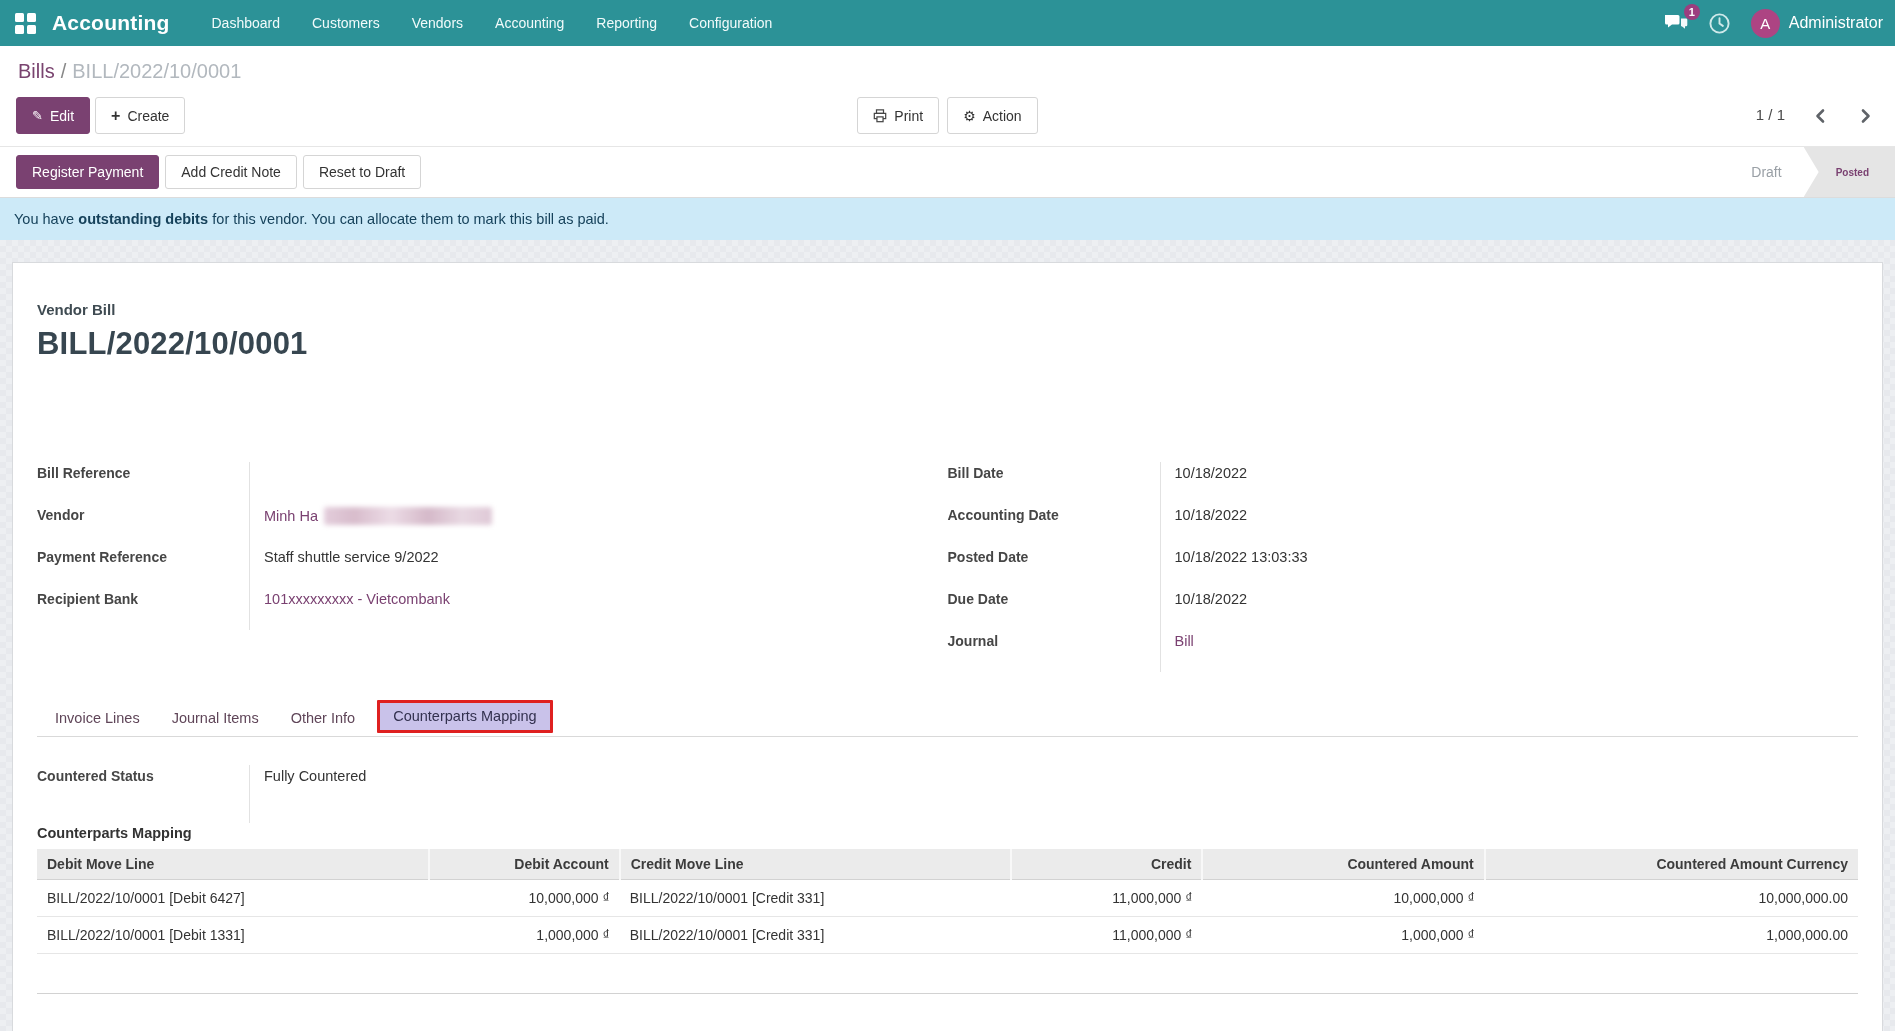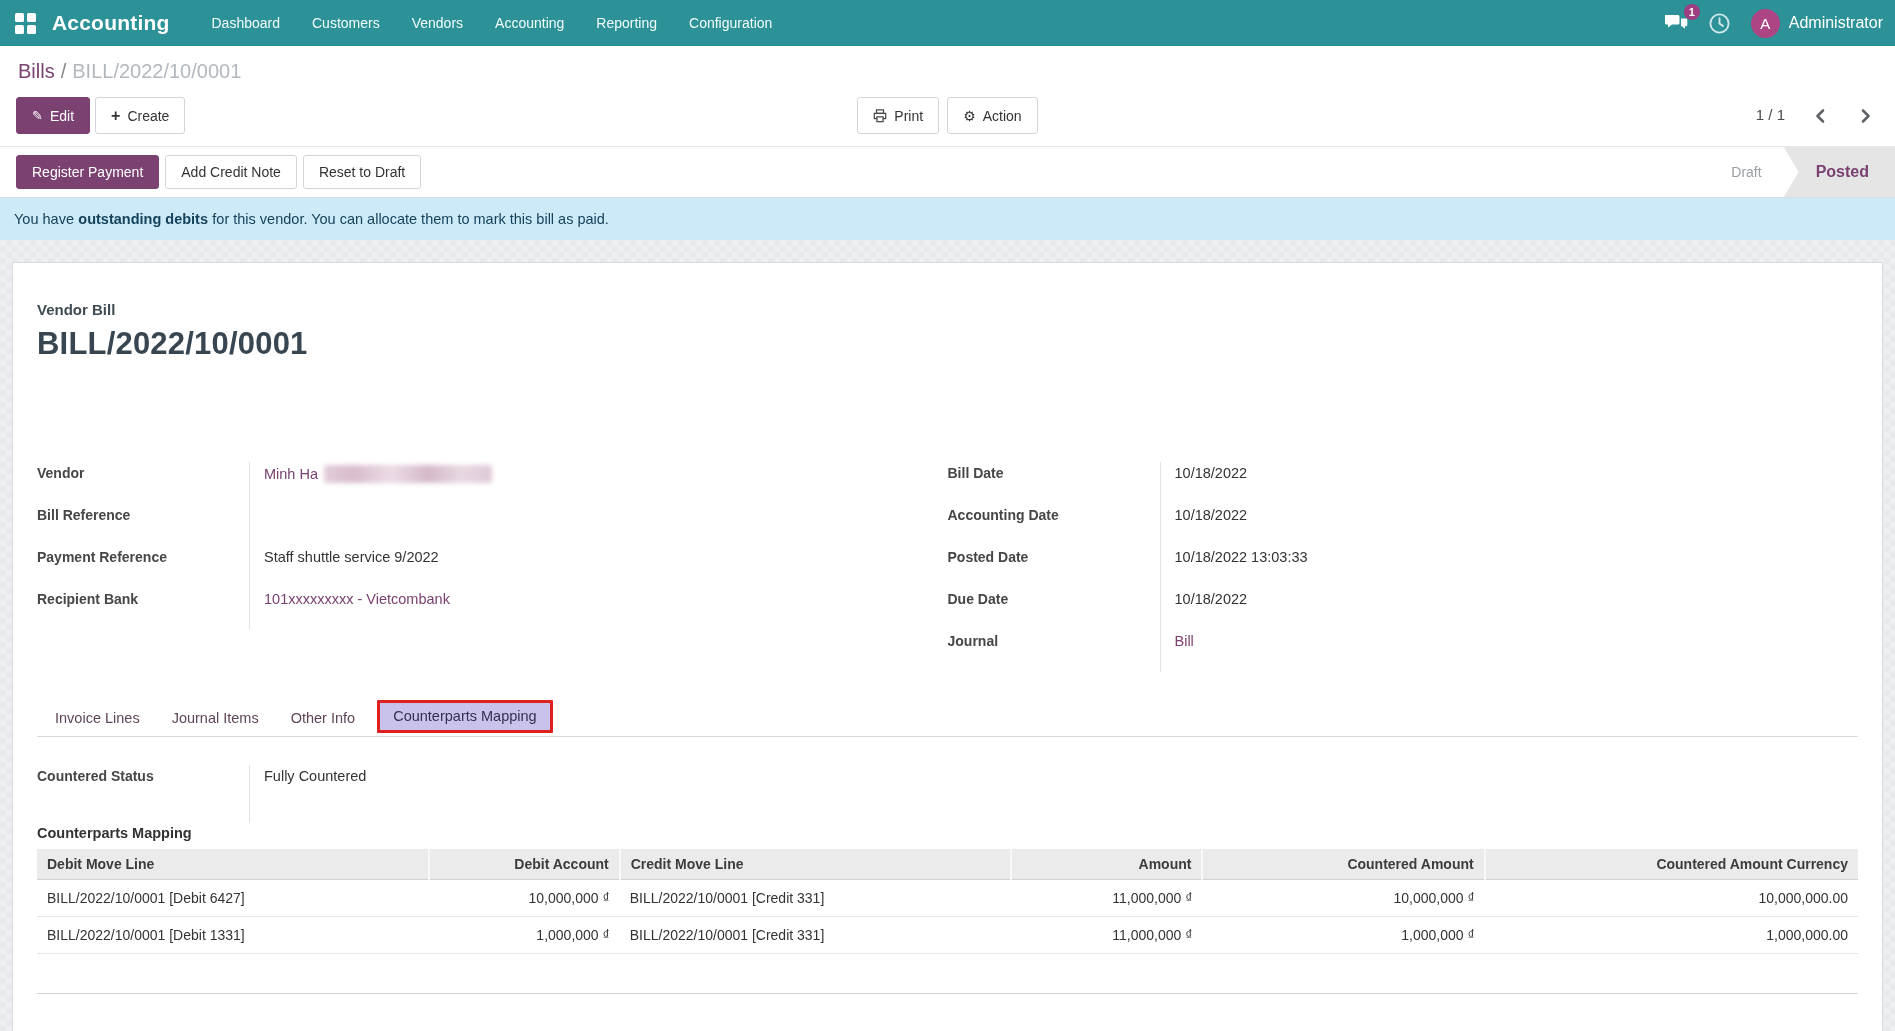--- a/index.html
+++ b/index.html
@@ -61,21 +61,21 @@
   .status-bar {
     height: 51px; display: flex; align-items: center; justify-content: space-between;
     padding-left: 16px; border-bottom: 1px solid #dcdcdc; background: #fff;
   }
   .status-actions { display: flex; gap: 6px; }
   .btn-status { height: 34px; }
   .statusbar-states { display: flex; align-items: stretch; height: 100%; }
   .state-draft { display: flex; align-items: center; color: #9AA0A6; padding: 0 22px; font-size: 14px; cursor: pointer; }
   .state-posted {
     display: flex; align-items: center; background: #e5e5e5; color: #7A4171; font-weight: bold;
-    padding: 0 26px 0 32px; font-size: 16px; cursor: pointer;
+    padding: 0 26px 0 32px; font-size: 10px; cursor: pointer;
     clip-path: polygon(0 0, 100% 0, 100% 100%, 0 100%, 15px 50%);
   }
 
   
   .banner {
     height: 42px; background: #CDEAF8; color: #16425B; display: flex; align-items: center;
     padding: 0 14px; font-size: 14.5px;
   }
   .banner b { margin: 0 0.3em; }
 
@@ -243,28 +243,28 @@
 </div>
 
 <main class="content">
   <div class="sheet">
     <div class="doc-type">Vendor Bill</div>
     <h1 class="doc-title">BILL/2022/10/0001</h1>
 
     <div class="field-groups">
       <div class="fgroup">
         <div class="frow">
+          <span class="flabel">Bill Reference</span>
+          <span class="fvalue"></span>
+        </div>
+        <div class="frow">
           <span class="flabel">Vendor</span>
           <span class="fvalue">
             <a class="flink">Minh Ha</a><span class="redact-blur"></span>
           </span>
-        </div>
-        <div class="frow">
-          <span class="flabel">Bill Reference</span>
-          <span class="fvalue"></span>
         </div>
         <div class="frow">
           <span class="flabel">Payment Reference</span>
           <span class="fvalue">Staff shuttle service 9/2022</span>
         </div>
         <div class="frow">
           <span class="flabel">Recipient Bank</span>
           <span class="fvalue"><a class="flink">101xxxxxxxxx - Vietcombank</a></span>
         </div>
       </div>
@@ -313,21 +313,21 @@
           <col style="width:21.5%">
         <col style="width:10.5%">
           <col style="width:15.5%">
           <col style="width:20.5%">
       </colgroup>
       <thead>
         <tr>
           <th>Debit Move Line</th>
           <th class="num">Debit Account</th>
           <th>Credit Move Line</th>
-          <th class="num">Amount</th>
+          <th class="num">Credit</th>
           <th class="num">Countered Amount</th>
           <th class="num">Countered Amount Currency</th>
         </tr>
       </thead>
       <tbody>
         <tr>
           <td>BILL/2022/10/0001 [Debit 6427]</td>
           <td class="num">10,000,000 ₫</td>
           <td>BILL/2022/10/0001 [Credit 331]</td>
           <td class="num">11,000,000 ₫</td>

